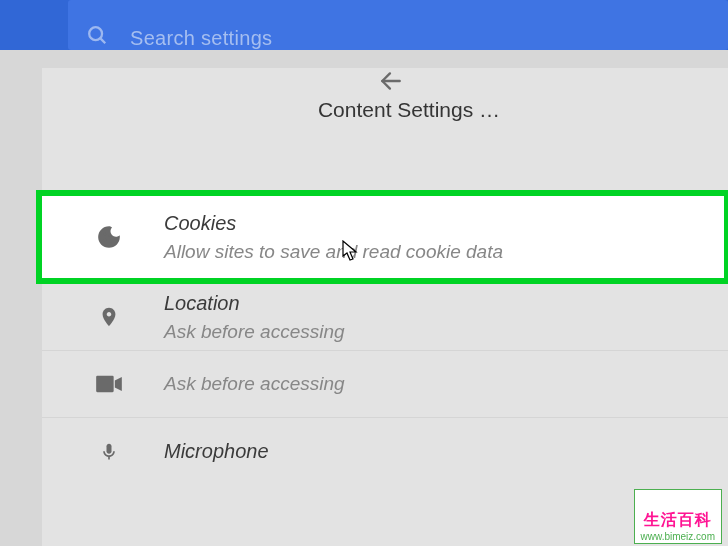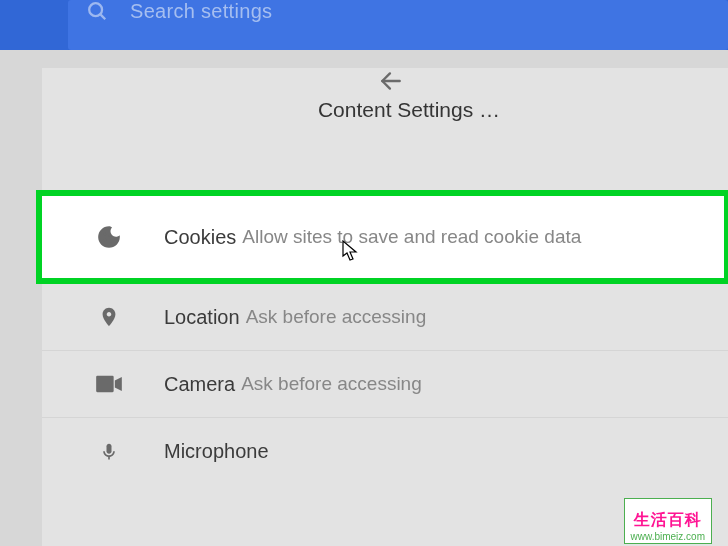--- a/index.html
+++ b/index.html
@@ -10,21 +10,21 @@
     height: 50px;
     display: flex;
     align-items: center;
     padding-left: 68px;
   }
   .search-box {
     background: #3f74e3;
     height: 50px;
     border-radius: 3px;
     display: flex;
-    align-items: flex-start;
+    align-items: flex-end;
     flex: 1;
     padding: 0 18px;
   }
   .search-icon { color: #9db8f0; margin-right: 22px; }
   .search-placeholder { color: #a5bef0; font-size: 20px; letter-spacing: 0.3px; }
   
   .content-panel {
     background: #e3e3e3;
     margin: 18px 0 0 42px;
     min-height: 500px;
@@ -63,39 +63,39 @@
     padding-left: 50px;
   }
   .item-icon {
     width: 34px;
     color: #6a6a6a;
     margin-right: 38px;
     display: flex;
     align-items: center;
     justify-content: center;
   }
-  .item-texts { display: flex; flex-direction: row; gap: 6px; }
+  .item-texts { display: flex; flex-direction: column; gap: 6px; font-style: italic; }
   .item-title { color: #3b3b3b; font-size: 20px; }
   .item-sub { color: #878787; font-size: 19px; }
   
   .cursor {
     position: absolute;
     left: 342px;
     top: 240px;
     pointer-events: none;
     z-index: 50;
   }
   
   .watermark {
     position: absolute;
-    right: 16px;
+    right: 6px;
     bottom: 2px;
     background: #ffffff;
     border: 1px solid #4caf50;
-    padding: 11px 6px 1px 6px;
+    padding: 20px 6px 1px 6px;
     font-size: 11px;
     text-align: center;
     z-index: 60;
   }
   .watermark .wm-top { color: #ff1493; font-weight: bold; font-size: 16px; letter-spacing: 1px; }
   .watermark .wm-bot { color: #4caf50; font-size: 10px; }
 </style>
 </head>
 <body>
 
@@ -154,21 +154,20 @@
     </div>
 
     <div class="list-item">
       <span class="item-icon">
         <svg width="28" height="20" viewBox="0 0 24 16" fill="currentColor">
           <rect x="1" y="1" width="15" height="14" rx="1"></rect>
           <polygon points="17,5 23,2 23,14 17,11"></polygon>
         </svg>
       </span>
       <div class="item-texts">
-        <span class="item-title">Camera</span>
         <span class="item-sub">Ask before accessing</span>
       </div>
     </div>
 
     <div class="list-item" style="border-bottom:none;">
       <span class="item-icon">
         <svg width="20" height="28" viewBox="0 0 24 24" fill="currentColor">
           <path d="M12 14c1.66 0 3-1.34 3-3V5c0-1.66-1.34-3-3-3S9 3.34 9 5v6c0 1.66 1.34 3 3 3z"></path>
           <path d="M17 11c0 2.76-2.24 5-5 5s-5-2.24-5-5H5c0 3.53 2.61 6.43 6 6.92V21h2v-3.08c3.39-.49 6-3.39 6-6.92h-2z"></path>
         </svg>

